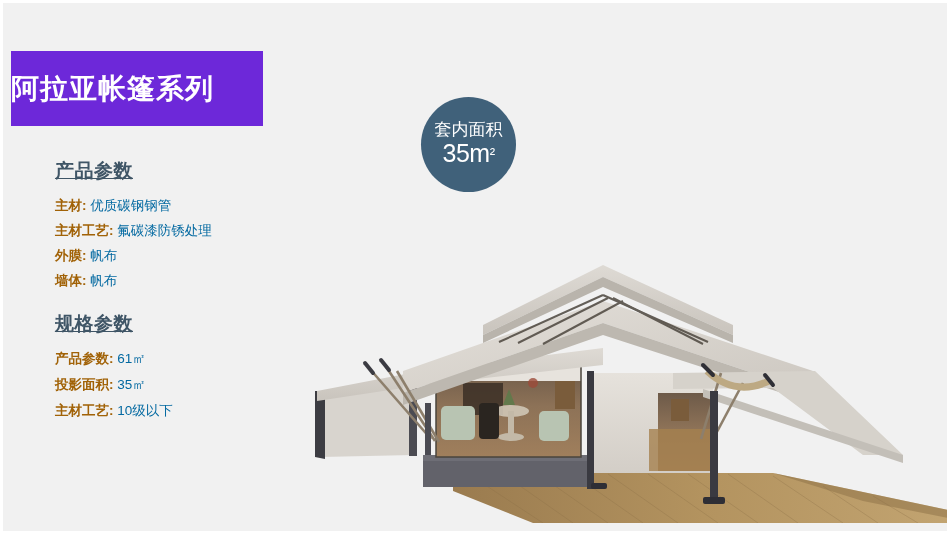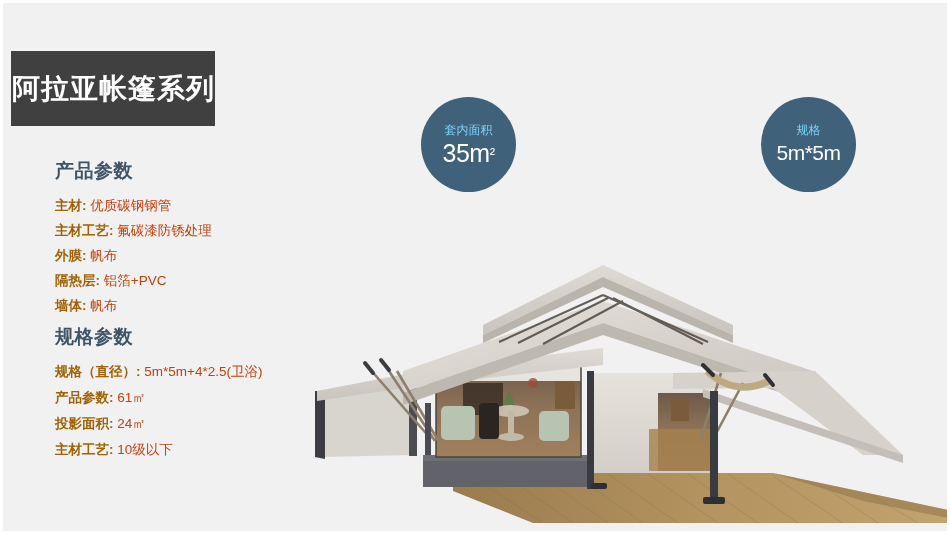--- a/index.html
+++ b/index.html
@@ -15,23 +15,23 @@
     background:#f1f1f1;
     border:3px solid #ffffff;
     box-sizing:border-box;
     overflow:hidden;
   }
 
   
   #title-banner{
     position:absolute;
     left:8px;top:48px;
-    width:204px;height:75px;
-    background:#404040;
-    display:flex;align-items:center;justify-content:flex-end;
+    width:252px;height:75px;
+    background:#6d28d9;
+    display:flex;align-items:center;justify-content:flex-start;
   }
   #title-banner .title-text{
     color:#ffffff;
     font-size:28px;
     font-weight:bold;
     letter-spacing:1px;
     white-space:nowrap;
   }
 
   
@@ -39,47 +39,48 @@
     position:absolute;
     left:52px;top:155px;
     width:300px;
   }
   .section-heading{
     color:#3f5566;
     font-size:19px;
     font-weight:bold;
     margin:0 0 9px 0;
     letter-spacing:.5px;
+    text-decoration:underline;
   }
   .spec-list{list-style:none;margin:0;padding:0;}
   .spec-list li{
     font-size:13.5px;
     line-height:25px;
     white-space:nowrap;
   }
   .spec-label{color:#a16207;font-weight:bold;}
-  .spec-value{color:#c2410c;}
-  #spec-section-2{margin-top:6px;}
+  .spec-value{color:#0369a1;}
+  #spec-section-2{margin-top:18px;}
   #spec-section-2 .spec-list li{font-size:13.5px;line-height:26px;}
 
   
   .badge{
     position:absolute;
     width:95px;height:95px;
     border-radius:50%;
     background:#40617a;
     display:flex;flex-direction:column;
     align-items:center;justify-content:center;
     color:#ffffff;
     text-align:center;
   }
   .badge .badge-label{
-    font-size:12px;
+    font-size:17px;
     line-height:16px;
-    color:#7dd3fc;
+    color:#ffffff;
     margin-bottom:1px;
   }
   .badge .badge-value{
     font-size:25px;
     line-height:28px;
     font-weight:400;
     letter-spacing:-.5px;
     white-space:nowrap;
   }
   .badge .badge-value .sup{
@@ -120,64 +121,52 @@
         </li>
         <li>
           <span class="spec-label">主材工艺:</span>
           <span class="spec-value">氟碳漆防锈处理</span>
         </li>
         <li>
           <span class="spec-label">外膜:</span>
           <span class="spec-value">帆布</span>
         </li>
         <li>
-          <span class="spec-label">隔热层:</span>
-          <span class="spec-value">铝箔+PVC</span>
-        </li>
-        <li>
           <span class="spec-label">墙体:</span>
           <span class="spec-value">帆布</span>
         </li>
       </ul>
     </div>
 
     <div id="spec-section-2">
       <div class="section-heading">规格参数</div>
       <ul class="spec-list">
         <li>
-          <span class="spec-label">规格（直径）:</span>
-          <span class="spec-value"> 5m*5m+4*2.5(卫浴)</span>
-        </li>
-        <li>
           <span class="spec-label">产品参数:</span>
           <span class="spec-value"> 61㎡</span>
         </li>
         <li>
           <span class="spec-label">投影面积:</span>
-          <span class="spec-value">  24㎡</span>
+          <span class="spec-value">  35㎡</span>
         </li>
         <li>
           <span class="spec-label">主材工艺:</span>
           <span class="spec-value">10级以下</span>
         </li>
       </ul>
     </div>
 
   </div>
 
   <div class="badge" id="badge-1">
     <span class="badge-label">套内面积</span>
     <span class="badge-value"><span>35m</span><span class="sup">²</span></span>
   </div>
 
 
-  <div class="badge" id="badge-3">
-    <span class="badge-label">规格</span>
-    <span class="badge-value"><span>5m*5m</span><span class="sup"></span></span>
-  </div>
 
   <div id="tent-figure">
     <svg viewBox="0 0 650 280" preserveAspectRatio="none">
       <defs>
         <linearGradient id="roofA" x1="0" y1="0" x2="0" y2="1">
           <stop offset="0" stop-color="#dedad4"></stop>
           <stop offset="1" stop-color="#c9c4bd"></stop>
         </linearGradient>
         <linearGradient id="roofB" x1="0" y1="0" x2="1" y2="1">
           <stop offset="0" stop-color="#e3dfd9"></stop>

